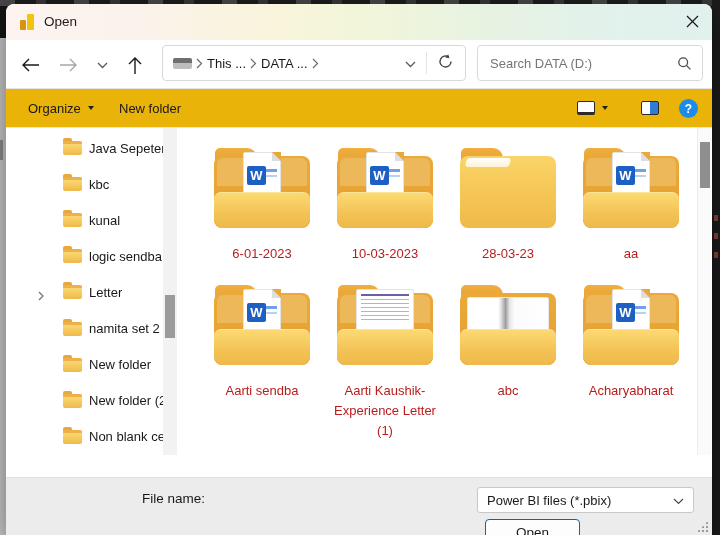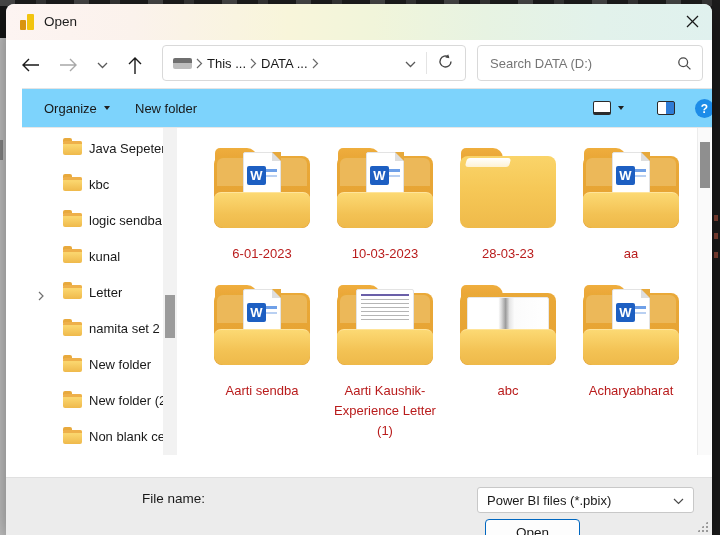--- a/index.html
+++ b/index.html
@@ -39,21 +39,21 @@
   .addrbar .crumb { font-size:13px; margin:0 4px; white-space:nowrap; }
   .drive-ico { width:19px; height:11px; margin-right:4px; position:relative; }
   .drive-ico .top { position:absolute; top:0; left:0; right:0; height:5px; background:#6f6f6f; border-radius:2px 2px 0 0; }
   .drive-ico .bot { position:absolute; bottom:0; left:0; right:0; height:6px; background:#bdbdbd; border-radius:0 0 2px 2px; }
   .addr-div { width:1px; height:22px; background:#e4e4e4; margin:0 10px; }
   .searchbox { left:471px; top:5px; width:226px; height:36px; border:1px solid #d9d9d9; border-radius:4px;
     display:flex; align-items:center; padding:0 10px 0 12px; background:#fff; }
   .searchbox span { font-size:13px; color:#757575; flex:1; }
 
   
-  .toolbar { top:84px; left:16px; right:0; height:40px; background:#7dd3fc;
+  .toolbar { top:84px; left:0; right:0; height:40px; background:#eab308;
     border-top:1px solid #e4e4e4; border-bottom:1px solid #e7e7e7; }
   .tool-btn { top:0; height:38px; display:flex; align-items:center; font-size:13px; color:#191919; cursor:pointer; }
   .caret-down { width:0; height:0; border-left:3.5px solid transparent; border-right:3.5px solid transparent;
     border-top:4.5px solid #1f1f1f; display:inline-block; margin-left:7px; }
   .views-ico { width:18px; height:14px; border:1.5px solid #2b2b2b; border-bottom:3.5px solid #2b2b2b; border-radius:2px; background:#fff; }
   .preview-ico { width:18px; height:14px; border:1.5px solid #2b2b2b; border-radius:2px; background:linear-gradient(90deg,#fff 0 50%,#2e7cd6 50% 100%); }
   .help-btn { left:673px; top:10px; width:19px; height:19px; border-radius:50%; background:#1d8ce8; color:#fff;
     font-size:12px; font-weight:bold; display:flex; align-items:center; justify-content:center; cursor:pointer; }
 
   
@@ -249,26 +249,26 @@
         <span class="side-label">Java Sepetem</span>
       </div>
       <div class="side-item">
         <span class="side-chev"></span>
           <span class="sf"></span>
         <span class="side-label">kbc</span>
       </div>
       <div class="side-item">
         <span class="side-chev"></span>
           <span class="sf"></span>
+        <span class="side-label">kunal</span>
+      </div>
+      <div class="side-item">
+        <span class="side-chev"></span>
+          <span class="sf"></span>
         <span class="side-label">logic sendba</span>
-      </div>
-      <div class="side-item">
-        <span class="side-chev"></span>
-          <span class="sf"></span>
-        <span class="side-label">kunal</span>
       </div>
       <div class="side-item">
         <span class="side-chev">
           <svg width="10" height="10" viewBox="0 0 10 10">
               <polyline points="3,1 7,5 3,9" fill="none" stroke="#707070" stroke-width="1.2"></polyline>
             </svg>
         </span>
         <span class="sf"></span>
         <span class="side-label">Letter</span>
       </div>

